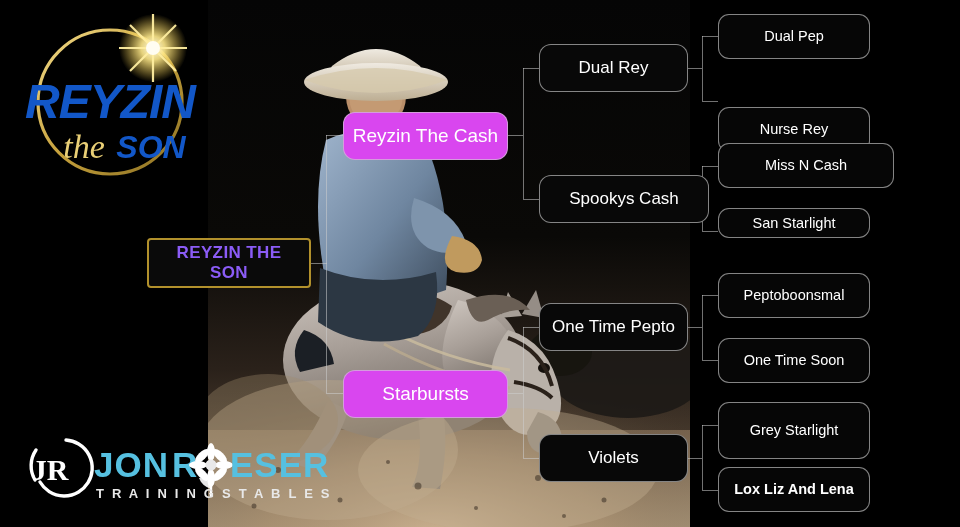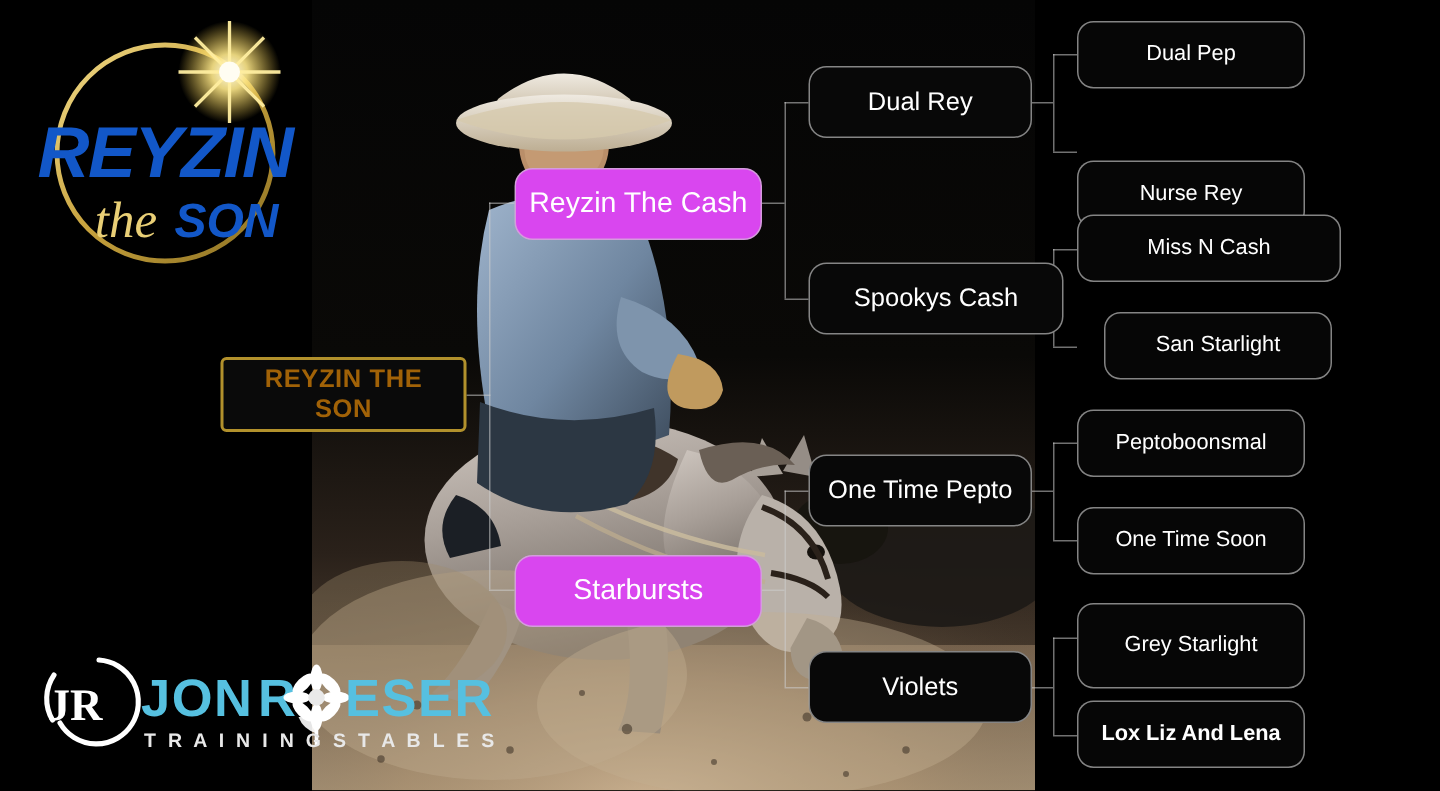--- a/index.html
+++ b/index.html
@@ -40,21 +40,21 @@
     display:flex; align-items:center; justify-content:center;
     color:#fff;
     text-align:center;
     z-index:5;
     padding:2px 6px;
     line-height:1.15;
   }
   .node.gen1 {
     background:#0a0a0a;
     border:2px solid #b2912c;
-    color:#a16207;
+    color:#8b5cf6;
     font-weight:700;
     font-size:17px;
     letter-spacing:.4px;
     border-radius:4px;
   }
   .node.gen2 { font-size:19px; background:#d946ef; }
   .node.gen3 { font-size:17px; background:#080808; }
   .node.gen4 { font-size:14.5px; background:#060606; border-radius:11px; }
 
   
@@ -284,19 +284,19 @@
   <div class="node gen2" style="left:343px; top:370px; width:165px; height:48px;">Starbursts</div>
 
   <div class="node gen3" style="left:539px; top:44px; width:149px; height:48px;">Dual Rey</div>
   <div class="node gen3" style="left:539px; top:175px; width:170px; height:48px;">Spookys Cash</div>
   <div class="node gen3" style="left:539px; top:303px; width:149px; height:48px;">One Time Pepto</div>
   <div class="node gen3" style="left:539px; top:434px; width:149px; height:48px;">Violets</div>
 
   <div class="node gen4" style="left:718px; top:14px; width:152px; height:45px;">Dual Pep</div>
   <div class="node gen4" style="left:718px; top:79px; width:152px; height:45px;margin-top:28px;">Nurse Rey</div>
   <div class="node gen4" style="left:718px; top:143px; width:176px; height:45px;">Miss N Cash</div>
-  <div class="node gen4" style="left:736px; top:208px; width:152px; height:45px;">San Starlight</div>
+  <div class="node gen4" style="left:718px; top:208px; width:152px; height:30px;">San Starlight</div>
   <div class="node gen4" style="left:718px; top:273px; width:152px; height:45px;">Peptoboonsmal</div>
   <div class="node gen4" style="left:718px; top:338px; width:152px; height:45px;">One Time Soon</div>
   <div class="node gen4" style="left:718px; top:402px; width:152px; height:57px;">Grey Starlight</div>
   <div class="node gen4" style="left:718px; top:467px; width:152px; height:45px;font-weight:bold;">Lox Liz And Lena</div>
 
 </div>
 
 </body></html>

